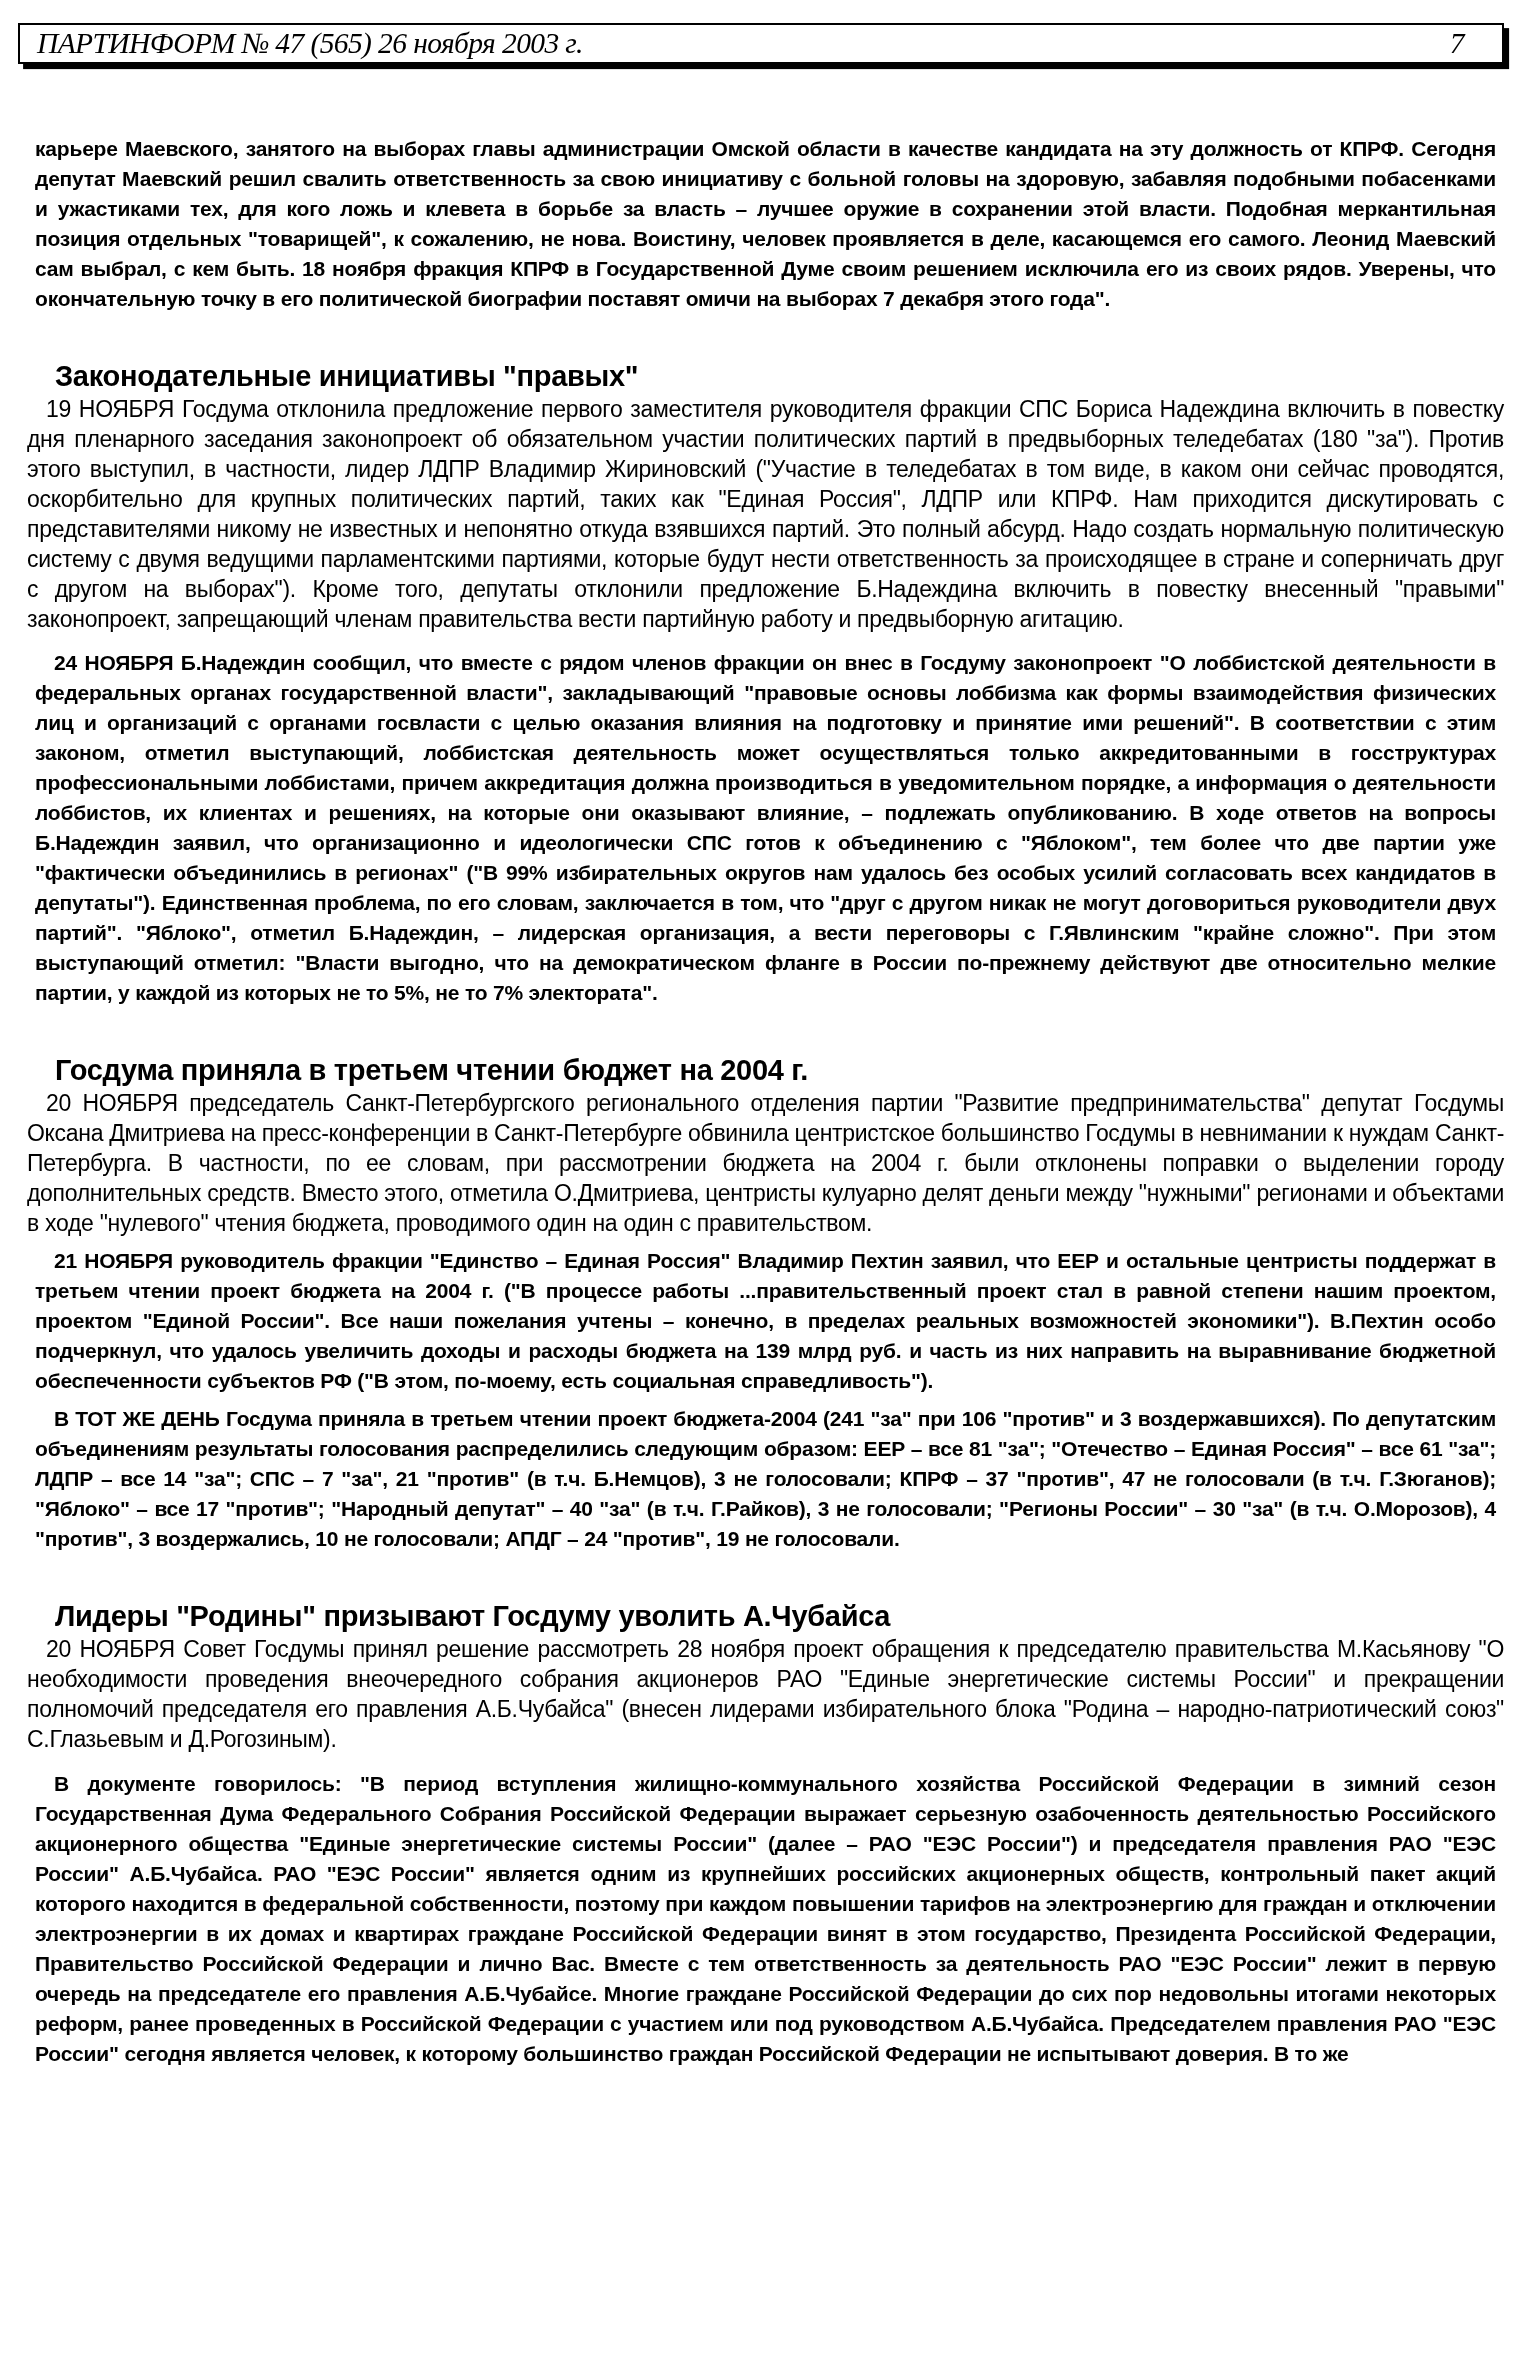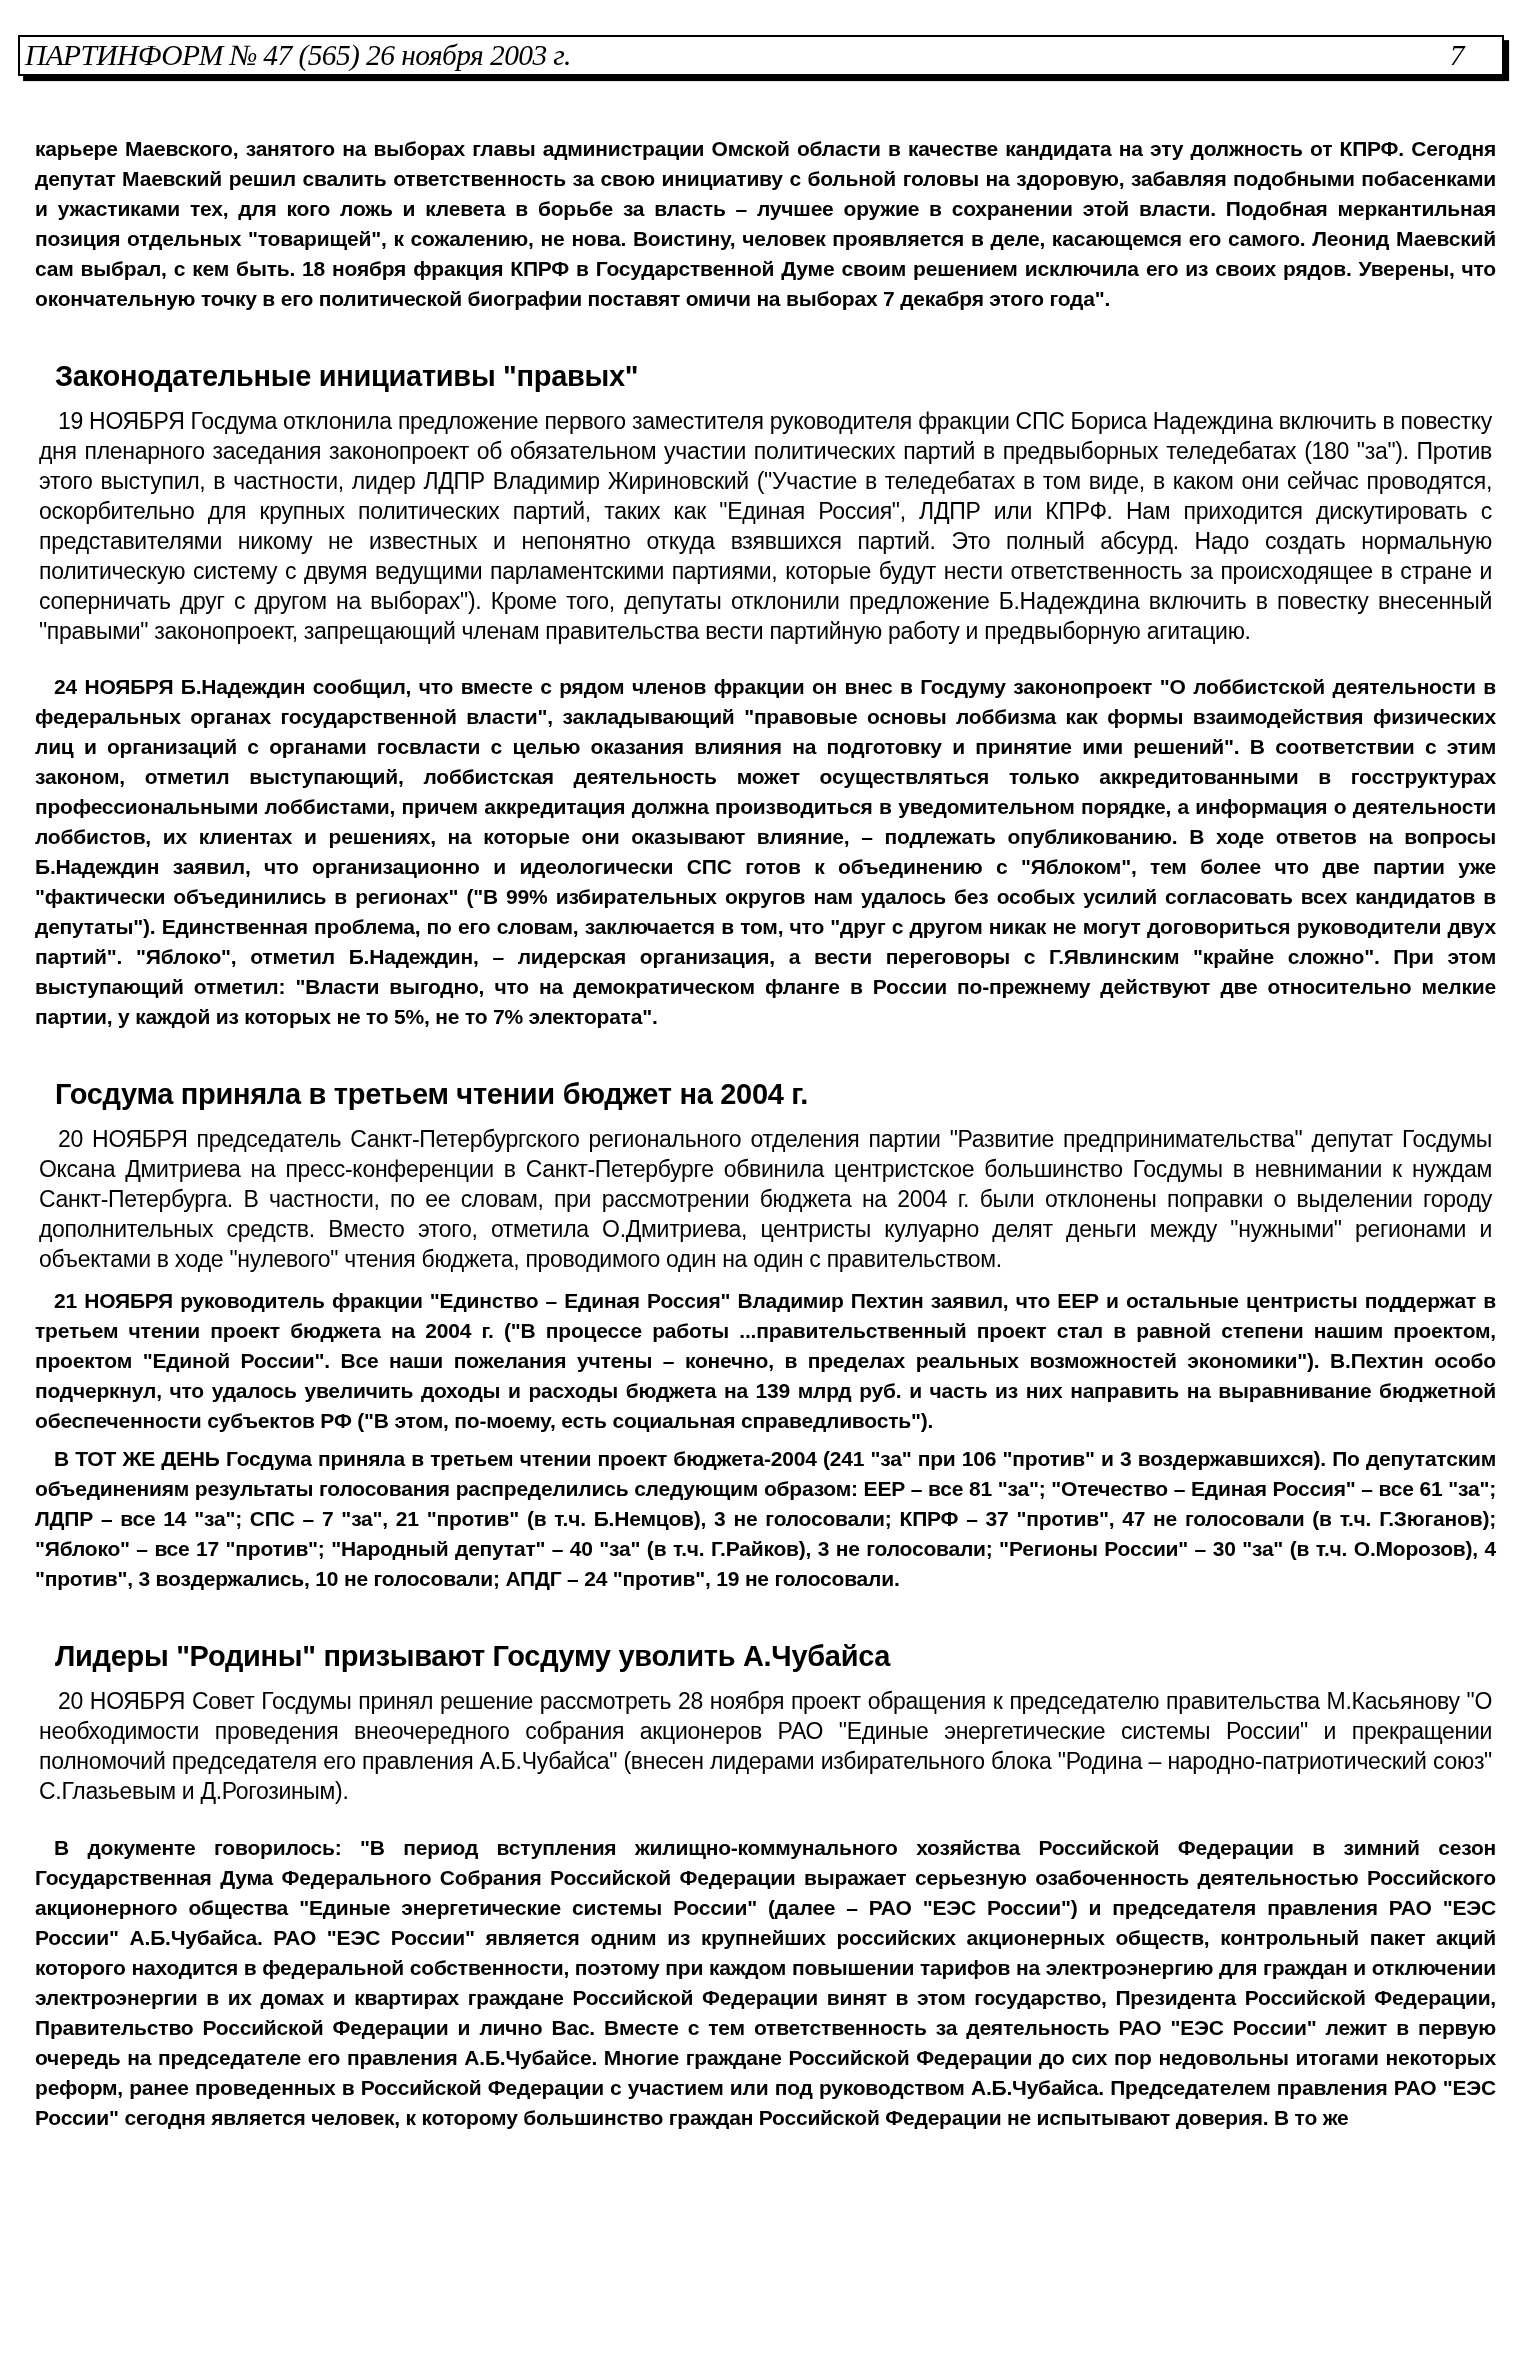--- a/index.html
+++ b/index.html
@@ -1,34 +1,33 @@
 <!DOCTYPE html>
 <html style="font-size:10.2px"><head>
 <meta charset="utf-8">
 <style>
   html, body { margin:0; padding:0; background:#fff; }
   body { width:1537px; height:2377px; position:relative; overflow:hidden; color:#000; }
   .header-box {
     position:absolute; left:18px; top:23px; width:1486px; height:41px;
     border:2.6px solid #000; box-shadow:5.1px 5.1px 0 #000; background:#fff;
     display:flex; align-items:center; justify-content:space-between; box-sizing:border-box;
-    padding:0 38px 0 5px;
-    margin-top:12px;
+    padding:0 38px 0 17px;
   }
   .header-title, .header-page {
     font-family:"Liberation Serif", serif; font-style:italic; font-size:29.5px; letter-spacing:-0.6px;
   }
   .content { position:absolute; left:27px; top:126px; width:1477px; }
   .p-bold {
     font-family:"Liberation Sans", sans-serif; font-weight:bold; font-size:21px; line-height:30px;
     text-align:justify; margin:8px; letter-spacing:-0.2px;
   }
   .p-reg {
     font-family:"Liberation Sans", sans-serif; font-weight:normal; font-size:23px; line-height:30px;
-    text-align:justify; margin:12px; letter-spacing:-0.3px;
+    text-align:justify; margin:0; letter-spacing:-0.3px;
   }
   .indent { text-indent:19px; }
   .heading {
     font-family:"Liberation Sans", sans-serif; font-weight:bold; font-size:29px; line-height:35px;
     margin:0 0 0 28px; letter-spacing:-0.3px;
   }
   .gap-lg { height:37px; }
   .gap-sm { height:6.4px; }
 </style>
 </head>

